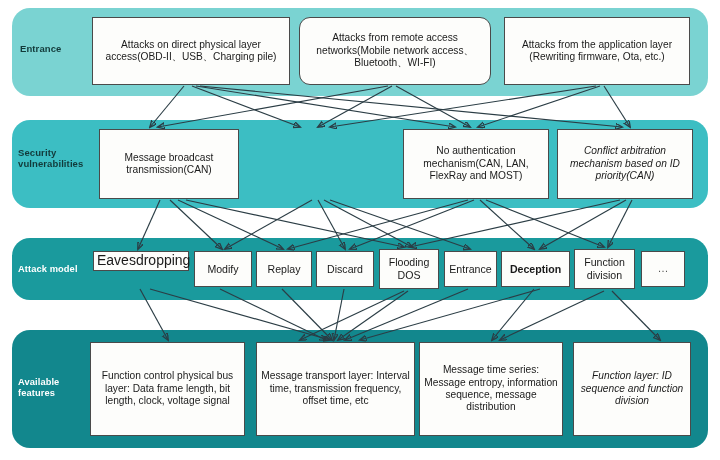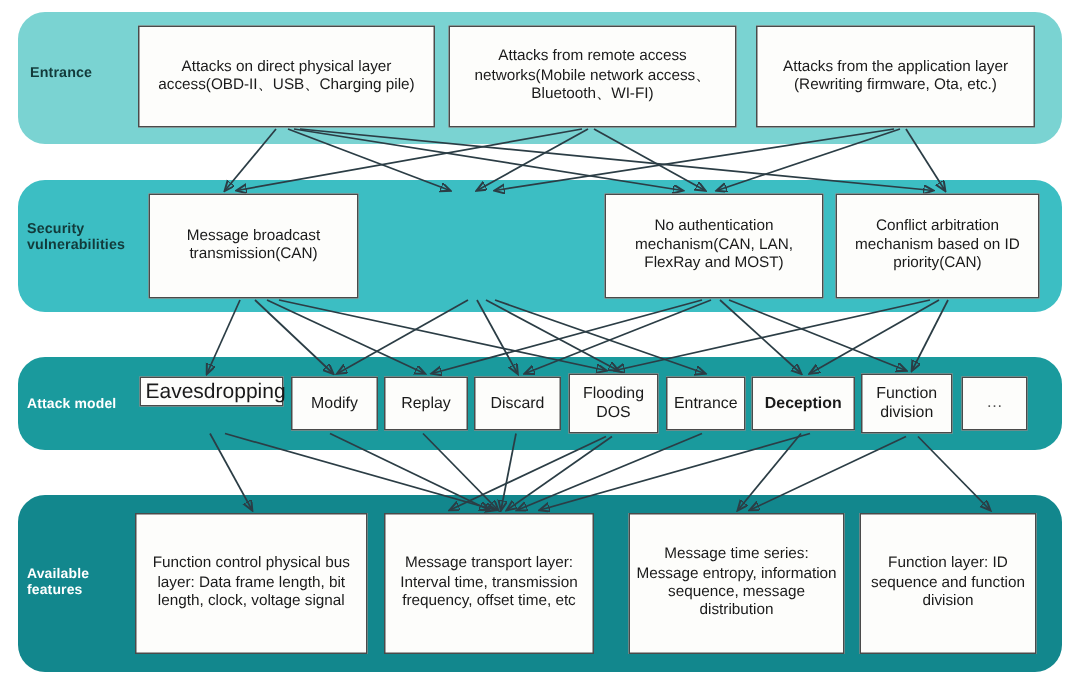--- a/index.html
+++ b/index.html
@@ -66,37 +66,37 @@
 <body>
 
 <div id="diagram">
 
   <div class="band band-entrance" style="left:12px;top:8px;width:696px;height:88px;"></div>
   <div class="band-label lbl-dark" style="left:20px;top:44px;width:70px;font-size:9.5px;">Entrance</div>
 
   <div class="node" style="left:92px;top:17px;width:198px;height:68px;font-size:10.2px;">
     <span>Attacks on direct physical layer access(OBD-II、USB、Charging pile)</span>
   </div>
-  <div class="node" style="left:299px;top:17px;width:192px;height:68px;font-size:10.2px;">
+  <div class="node" style="left:299px;top:17px;width:192px;height:68px;font-size:10.2px;border-radius:11px;">
     <span>Attacks from remote access networks(Mobile network access、Bluetooth、WI-FI)</span>
   </div>
   <div class="node" style="left:504px;top:17px;width:186px;height:68px;font-size:10.2px;">
     <span>Attacks from the application layer (Rewriting firmware, Ota, etc.)</span>
   </div>
 
   <div class="band band-vuln" style="left:12px;top:120px;width:696px;height:88px;"></div>
   <div class="band-label lbl-dark" style="left:18px;top:148px;width:76px;font-size:9.5px;">Security vulnerabilities</div>
 
   <div class="node" style="left:99px;top:129px;width:140px;height:70px;font-size:10.2px;">
     <span>Message broadcast transmission(CAN)</span>
   </div>
   <div class="node" style="left:403px;top:129px;width:146px;height:70px;font-size:10.2px;">
     <span>No authentication mechanism(CAN, LAN, FlexRay and MOST)</span>
   </div>
-  <div class="node" style="left:557px;top:129px;width:136px;height:70px;font-size:10.2px;">
+  <div class="node" style="left:557px;top:129px;width:136px;height:70px;font-size:10.2px;font-style:italic;">
     <span>Conflict arbitration mechanism based on ID priority(CAN)</span>
   </div>
 
   <div class="band band-attack" style="left:12px;top:238px;width:696px;height:62px;"></div>
   <div class="band-label lbl-light" style="left:18px;top:264px;width:76px;font-size:9.3px;">Attack model</div>
 
   <div class="node" style="left:93px;top:251px;width:96px;height:20px;font-size:14px;">
     <span>Eavesdropping</span>
   </div>
   <div class="node" style="left:194px;top:251px;width:58px;height:36px;font-size:10.6px;">
@@ -123,27 +123,27 @@
   <div class="node" style="left:641px;top:251px;width:44px;height:36px;font-size:11px;color:#555;">
     <span>…</span>
   </div>
 
   <div class="band band-feat" style="left:12px;top:330px;width:696px;height:118px;"></div>
   <div class="band-label lbl-light" style="left:18px;top:377px;width:72px;font-size:9.3px;">Available features</div>
 
   <div class="node" style="left:90px;top:342px;width:155px;height:94px;font-size:10.2px;">
     <span>Function control physical bus layer: Data frame length, bit length, clock, voltage signal</span>
   </div>
-  <div class="node" style="left:256px;top:342px;width:140px;height:94px;font-size:10.2px;">
+  <div class="node" style="left:256px;top:342px;width:159px;height:94px;font-size:10.2px;">
     <span>Message transport layer: Interval time, transmission frequency, offset time, etc</span>
   </div>
   <div class="node" style="left:419px;top:342px;width:144px;height:94px;font-size:10.2px;text-align:center;">
     <span>Message time series: Message entropy, information sequence, message distribution</span>
   </div>
-  <div class="node" style="left:573px;top:342px;width:118px;height:94px;font-size:10.2px;">
+  <div class="node" style="left:573px;top:342px;width:118px;height:94px;font-size:10.2px;font-style:italic;">
     <span>Function layer: ID sequence and function division</span>
   </div>
 
   <svg id="edges" viewBox="0 0 720 460">
     <defs>
       <marker id="ah" markerWidth="7" markerHeight="7" refX="5.6" refY="2.6" orient="auto" markerUnits="strokeWidth">
         <path d="M0,0 L6,2.6 L0,5.2 z" fill="#2b3d45" stroke="none"></path>
       </marker>
     </defs>
 

